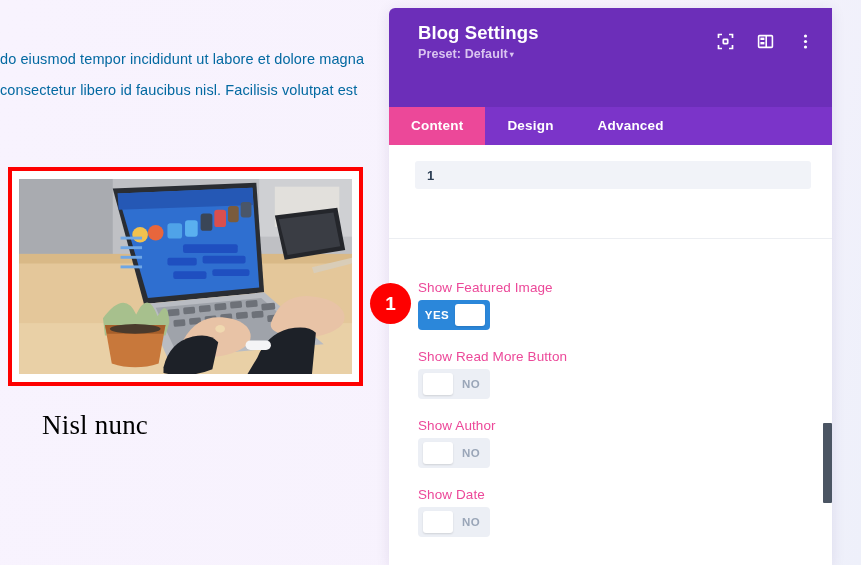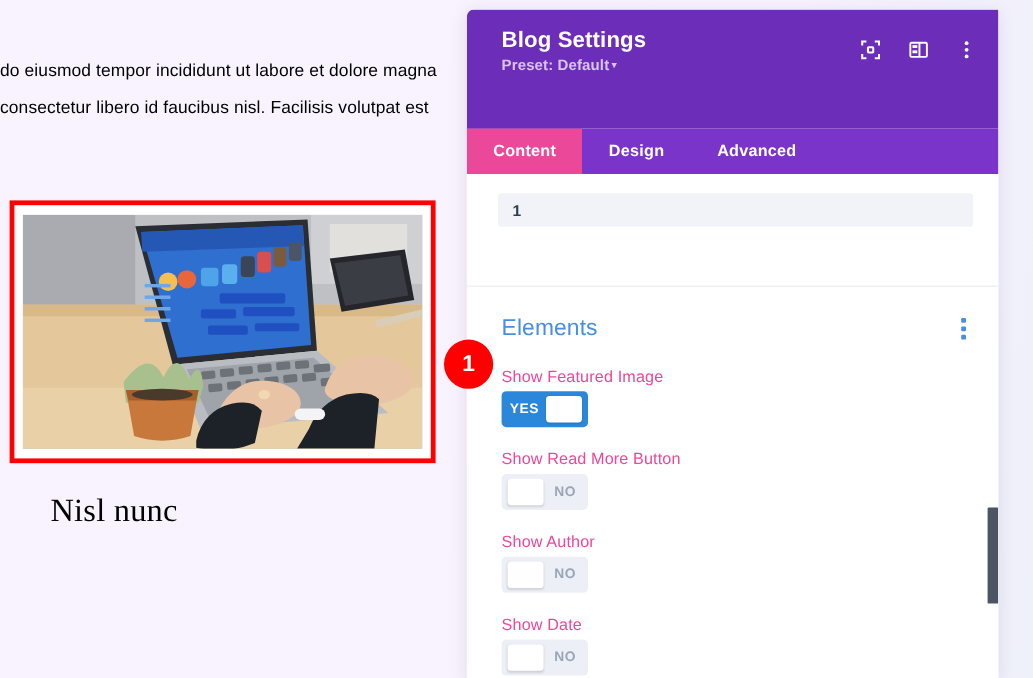--- a/index.html
+++ b/index.html
@@ -19,21 +19,21 @@
     position: absolute;
     left: 0; top: 0;
     width: 389px;
     height: 565px;
     overflow: hidden;
   }
   .body-copy {
     position: absolute;
     left: 0; top: 44px;
     width: 380px;
-    color: #000000;
+    color: #0369a1;
     font-size: 14.5px;
     line-height: 31px;
     letter-spacing: 0.1px;
   }
   .body-copy .line { white-space: nowrap; }
 
   .featured-wrap {
     position: absolute;
     left: 8px;
     top: 167px;
@@ -387,28 +387,20 @@
     <div class="tab">Advanced</div>
   </div>
 
   <div class="panel-body">
 
     <div class="text-field" title="1">1</div>
 
     <div class="divider"></div>
 
     <div class="section">
-      <div class="section-head">
-        <div class="section-title">Elements</div>
-        <div class="kebab-blue">
-          <span></span>
-            <span></span>
-            <span></span>
-        </div>
-      </div>
 
       <div class="field-group">
         <div class="field-label">Show Featured Image</div>
         <div class="toggle on">
           <span class="state-text">YES</span>
           <span class="knob"></span>
         </div>
       </div>
 
       <div class="field-group">

